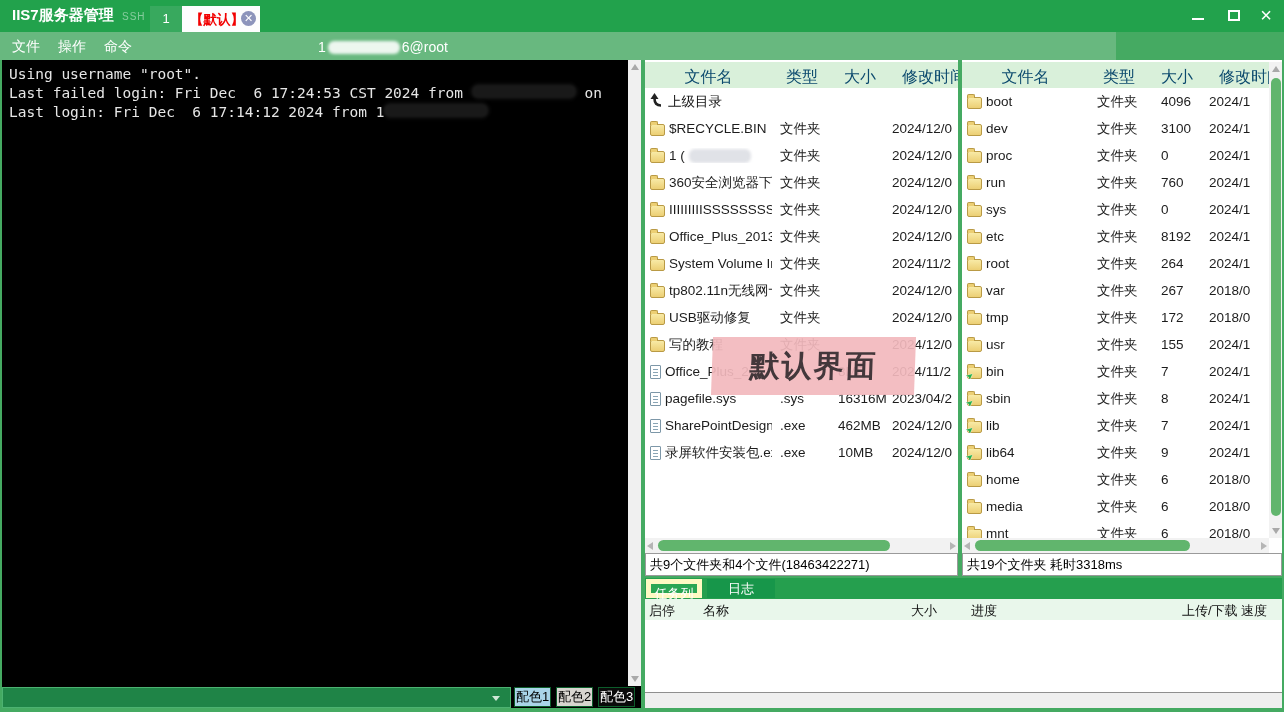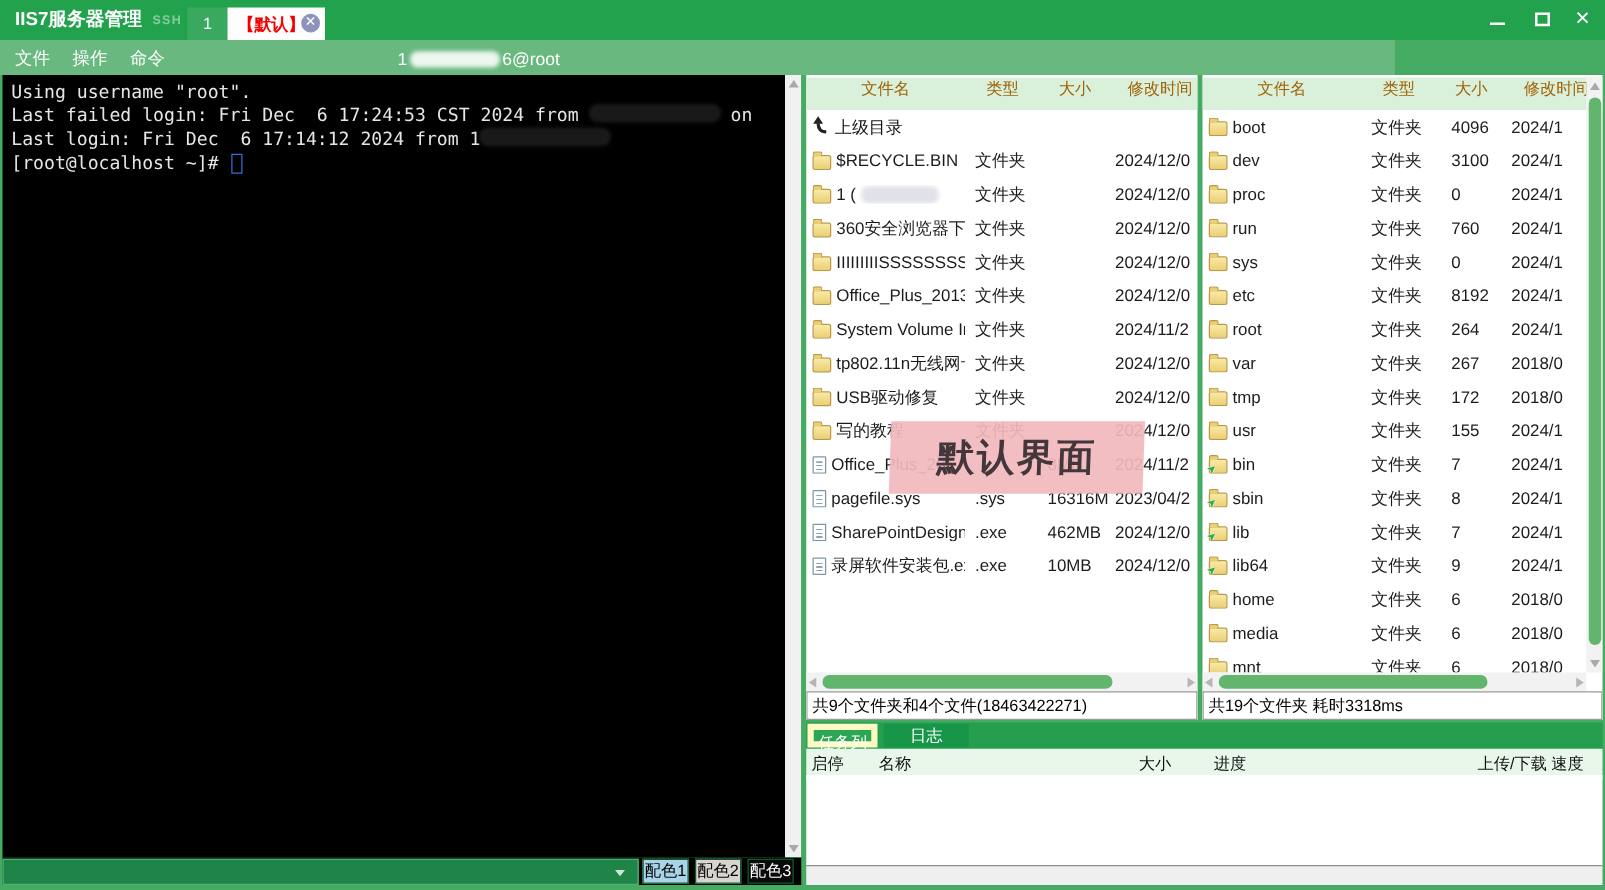--- a/index.html
+++ b/index.html
@@ -2,21 +2,21 @@
 <html><head>
 <meta charset="utf-8">
 <style>
   * { margin:0; padding:0; box-sizing:border-box; }
   body { font-family:"Liberation Sans","DejaVu Sans",sans-serif; }
   #app { position:relative; width:1284px; height:712px; background:#45aa62; overflow:hidden; }
 
   
   .titlebar { position:absolute; left:0; top:0; width:1284px; height:32px; background:#22a24c; }
   .app-title { position:absolute; left:12px; top:6px; color:#fff; font-size:15px; font-weight:bold; }
-  .ssh-badge { position:absolute; left:122px; top:11px; color:rgba(255,255,255,.45); font-size:10px; font-weight:bold; letter-spacing:1px; }
+  .ssh-badge { position:absolute; left:122px; top:11px; color:rgba(255,255,255,.45); font-size:10px; font-weight:normal; letter-spacing:1px; }
   .tab1 { position:absolute; left:150px; top:6px; width:32px; height:26px; background:#38a95e; color:#fff; font-size:13px; text-align:center; line-height:26px; }
   .tab-active { position:absolute; left:182px; top:6px; width:78px; height:26px; background:#fdfdfd; }
   .tab-active .lbl { position:absolute; left:8px; top:5px; color:#f20000; font-weight:bold; font-size:13.5px; }
   .tab-close { position:absolute; right:4px; top:5px; width:15px; height:15px; border-radius:50%; background:#8d94bb; color:#fff; font-size:11px; line-height:14px; text-align:center; font-weight:bold; }
   .win-min { position:absolute; left:1192px; top:18px; width:12px; height:2px; background:#fff; }
   .win-max { position:absolute; left:1228px; top:10px; width:12px; height:11px; border:2px solid #fff; }
   .win-close { position:absolute; left:1256px; top:2px; width:20px; height:26px; color:#fff; font-size:20px; line-height:26px; text-align:center; }
 
   
   .menubar { position:absolute; left:0; top:32px; width:1116px; height:28px; background:#68b87f; color:#fff; }
@@ -52,21 +52,21 @@
   .term-combo::after { content:""; position:absolute; right:10px; top:8px; border-left:4px solid transparent; border-right:4px solid transparent; border-top:5px solid #cfe7d6; }
   .scheme-btn { position:absolute; top:687px; width:37px; height:20px; font-size:13px; text-align:center; line-height:18px; border:1px solid #0c5c2a; color:#000; }
   .scheme1 { left:514px; background:#a9d4e8; }
   .scheme2 { left:556px; background:#d8d5d0; }
   .scheme3 { left:598px; background:#0a0a0a; color:#fff; }
 
   
   .fpanel { position:absolute; top:60px; height:516px; background:#fff; overflow:hidden; }
   .lpanel { left:645px; width:313px; }
   .rpanel { left:962px; width:320px; }
-  .fheader { position:absolute; left:0; top:2px; right:0; height:26px; background:#d9f0da; display:flex; align-items:flex-start; font-size:13px; color:#a16207; }
+  .fheader { position:absolute; left:0; top:2px; right:0; height:26px; background:#d9f0da; display:flex; align-items:flex-end; font-size:16px; color:#0c4a6e; }
   .hc-name { width:127px; text-align:center; flex:none; }
   .hc-type { width:60px; text-align:center; flex:none; }
   .hc-size { width:56px; text-align:center; flex:none; }
   .hc-date { flex:1; padding-left:14px; white-space:nowrap; overflow:hidden; }
   .fbody { position:absolute; left:0; top:28px; right:0; bottom:38px; overflow:hidden; }
   .frow { display:flex; height:27px; align-items:center; font-size:13.5px; color:#1c1c1c; }
   .fname-cell { width:127px; flex:none; display:flex; align-items:center; gap:4px; padding-left:5px; overflow:hidden; white-space:nowrap; }
   .ftype { width:60px; flex:none; padding-left:8px; overflow:hidden; white-space:nowrap; }
   .fsize { width:56px; flex:none; padding-left:6px; overflow:hidden; white-space:nowrap; }
   .rpanel .fsize { padding-left:12px; }
@@ -189,21 +189,20 @@
 
   <div class="terminal">
 
       <div class="tline"><span>Using username "root".</span><span></span></div>
 
       <div class="tline"><span>Last failed login: Fri Dec  6 17:24:53 CST 2024 from </span><span class="redact"></span><span> on</span></div>
 
 
       <div class="tline"><span>Last login: Fri Dec  6 17:14:12 2024 from 1</span><span class="redact"></span><span></span></div>
 
-      <div class="tline"><span>[root@localhost ~]# </span><span></span><span class="cursor"></span></div>
     </div>
   <div class="t-scroll">
     <div class="tri-up"></div>
     <div class="tri-dn"></div>
   </div>
   <div class="divider-v"></div>
   <div class="black-strip"></div>
 
   <div class="term-combo"></div>
   <div class="scheme-btn scheme1">配色1</div>

